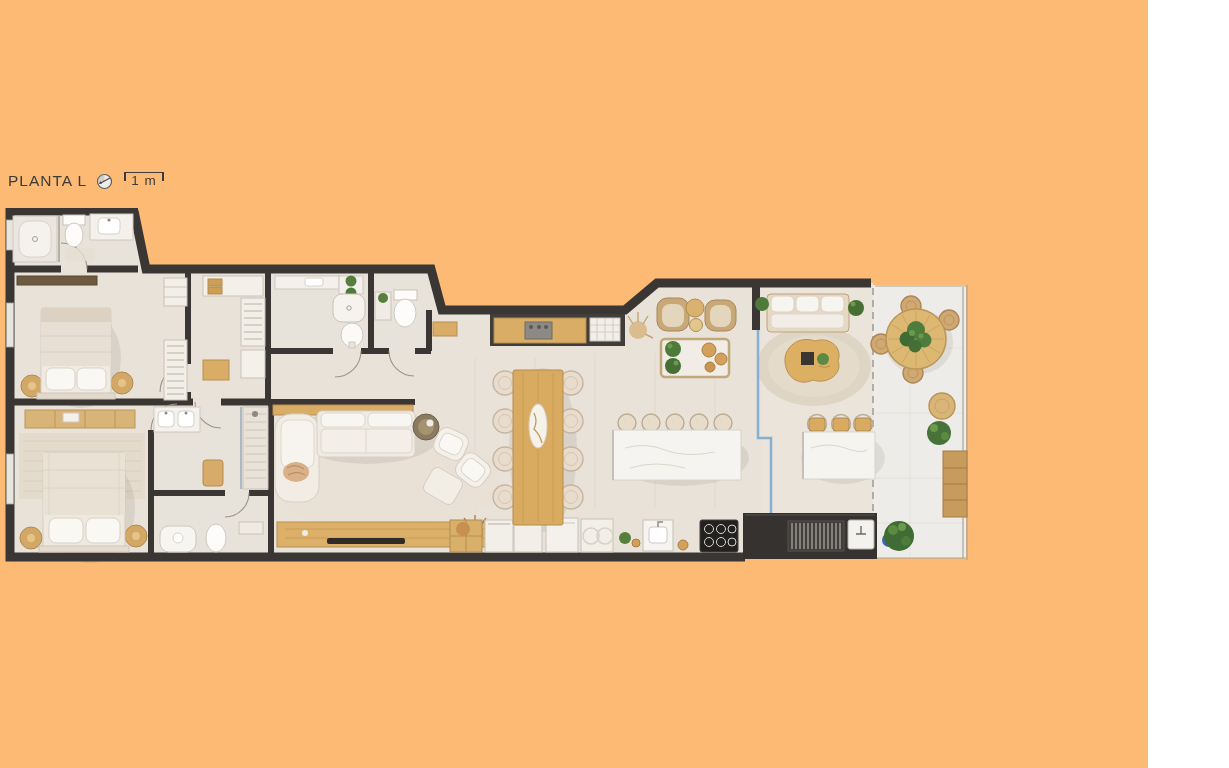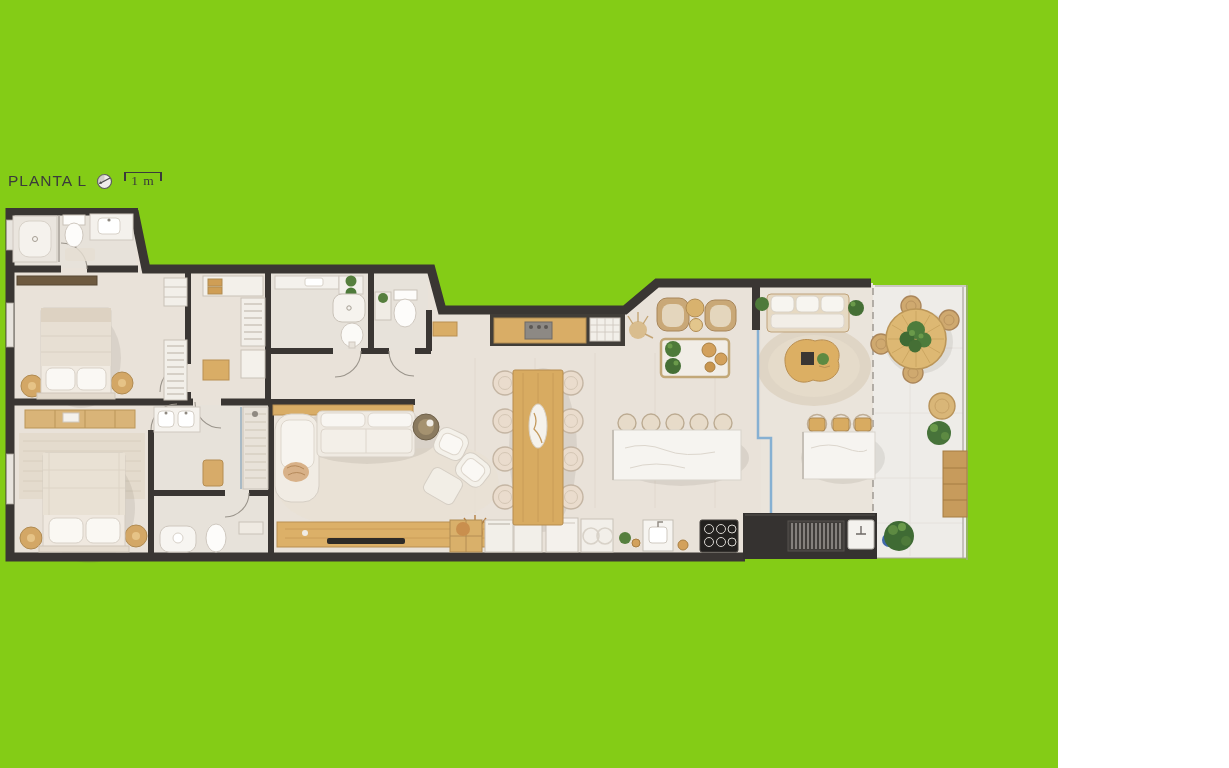--- a/index.html
+++ b/index.html
@@ -1,22 +1,22 @@
 <!DOCTYPE html>
 <html><head>
 <meta charset="utf-8">
 <style>
   html,body{margin:0;padding:0;background:#ffffff;}
-  .page{position:relative;width:1058px;height:768px;background:#84cc16;overflow:hidden;
+  .page{position:relative;width:1148px;height:768px;background:#fdba74;overflow:hidden;
         font-family:"Liberation Sans", sans-serif;}
   .plan-header{position:absolute;left:8px;top:172px;display:flex;align-items:center;gap:9px;}
   .plan-title{font-size:15.5px;letter-spacing:1px;color:#3b3b3b;font-weight:400;}
   .north-icon{width:17px;height:17px;display:inline-block;}
   .scalebar{position:relative;margin-left:2px;border-top:1.6px solid #3b3b3b;padding:0 7px 2px 7px;
-            font-size:13.5px;color:#3b3b3b;line-height:15px;letter-spacing:1px;font-family:Liberation Serif, serif;}
+            font-size:13.5px;color:#3b3b3b;line-height:15px;letter-spacing:1px;}
   .scalebar::before,.scalebar::after{content:"";position:absolute;top:0;width:1.6px;height:8px;background:#3b3b3b;}
   .scalebar::before{left:0;} .scalebar::after{right:0;}
   .plan-svg{position:absolute;left:5px;top:208px;}
 </style>
 </head>
 <body>
 <div class="page">
 
 <div class="plan-header">
   <span class="plan-title">PLANTA L</span>

